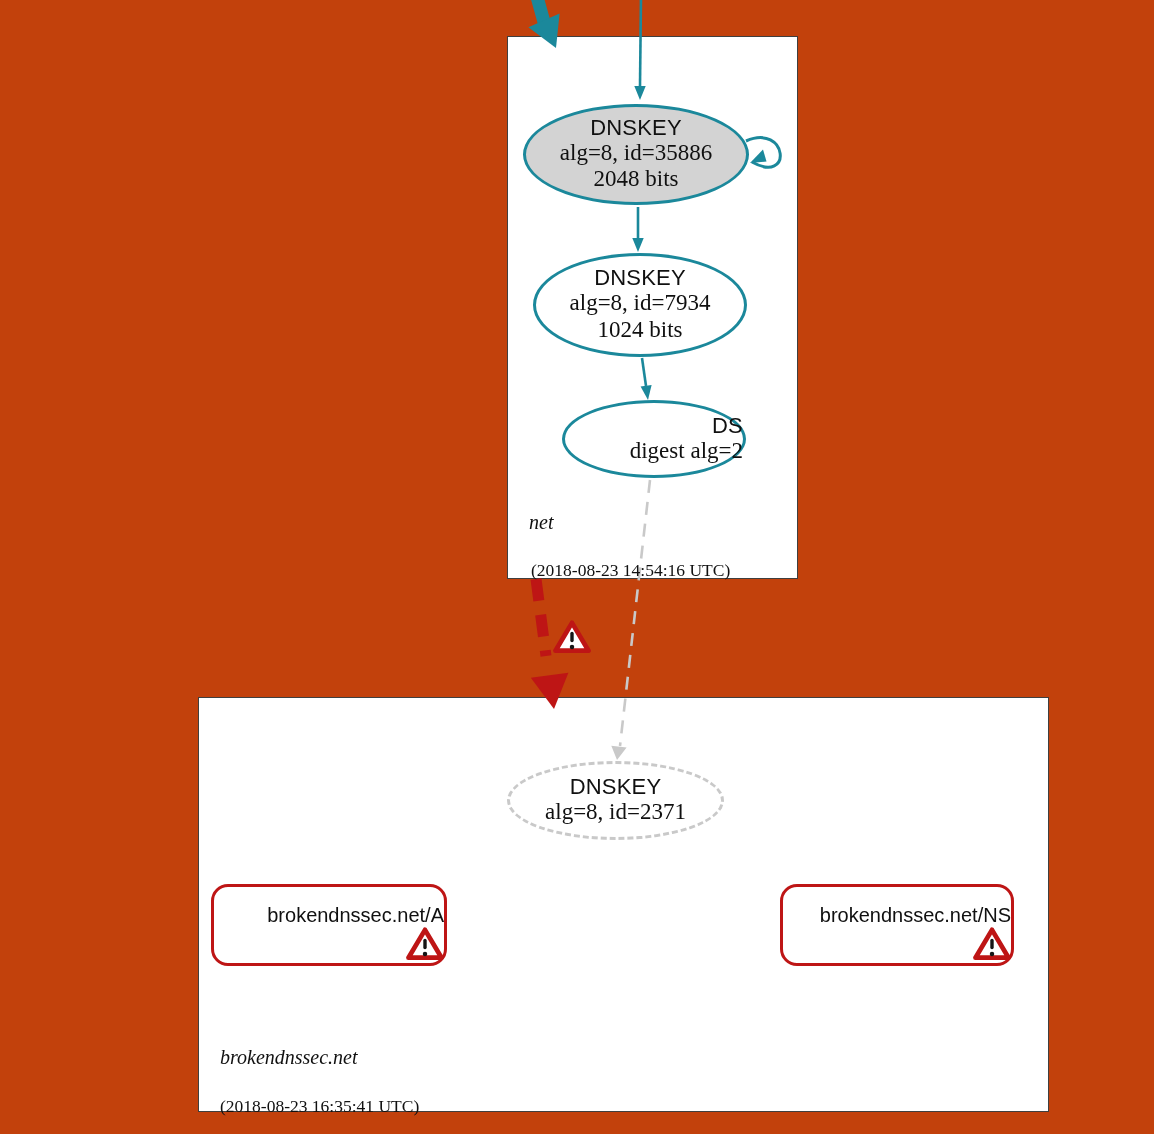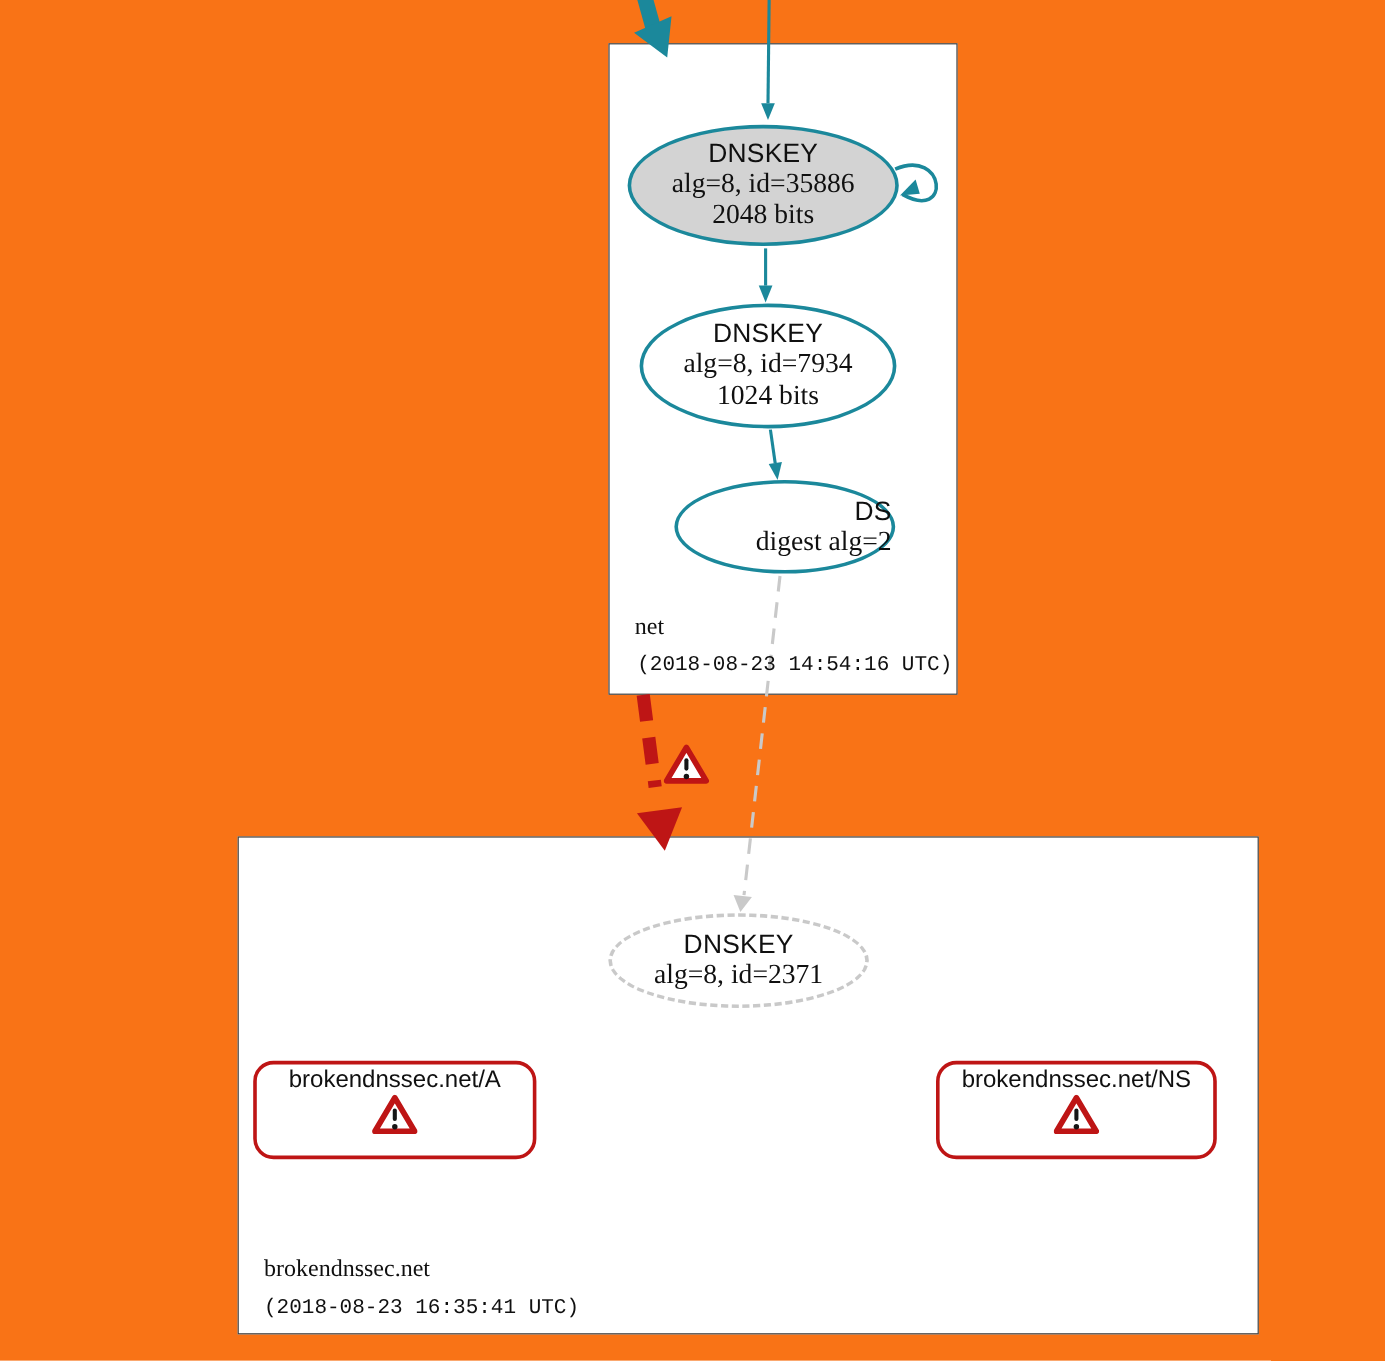--- a/index.html
+++ b/index.html
@@ -1,27 +1,27 @@
 <!DOCTYPE html>
 <html style="--secure: #1b889b; --error: #be1515; --insecure: #c9c9c9; --ksk_fill: #d3d3d3;"><head>
 <meta charset="utf-8">
 <style>
   html,body{margin:0;padding:0;background:#ffffff;}
   #page{
     position:relative;width:1154px;height:1134px;overflow:hidden;
-    background:#f97316;font-family:"Liberation Sans",sans-serif;color:#101010;
+    background:#c2410c;font-family:"Liberation Sans",sans-serif;color:#101010;
   }
   
   .zone{position:absolute;border:1.5px solid #3f3f3f;background:#ffffff;z-index:1;box-sizing:border-box;}
   #zone-net{left:507px;top:36px;width:291px;height:543px;}
   #zone-child{left:198px;top:697px;width:851px;height:415px;}
 
   
-  .zname{position:absolute;z-index:4;font-family:"Liberation Serif",serif;font-size:20px;}
-  .zts{position:absolute;z-index:4;font-family:Liberation Mono, monospace;font-size:17.5px;}
+  .zname{position:absolute;z-index:4;font-family:"Liberation Serif",serif;font-size:20px;font-style:italic;}
+  .zts{position:absolute;z-index:4;font-family:Liberation Serif, serif;font-size:17.5px;margin-top:16px;}
   #lbl-net{left:529px;top:511px;}
   #ts-net{left:531px;top:544px;}
   #lbl-child{left:220px;top:1046px;text-align:center;}
   #ts-child{left:220px;top:1080px;}
 
   
   .node{
     position:absolute;border-radius:50%;background:#ffffff;z-index:2;box-sizing:border-box;
     display:flex;flex-direction:column;align-items:center;justify-content:center;text-align:center;
   }
@@ -29,21 +29,21 @@
   .node .d{font-family:Liberation Serif, serif;font-size:23px;line-height:1.16;}
   #n-ksk{left:523px;top:104px;width:226px;height:101px;background:var(--ksk_fill);border:3px solid var(--secure);}
   #n-zsk{left:533px;top:253px;width:214px;height:104px;border:3px solid var(--secure);}
   #n-ds{left:562px;top:400px;width:184px;height:78px;border:3px solid var(--secure);align-items:flex-end;}
   #n-cdk{left:507px;top:761px;width:217px;height:79px;border:3px dashed var(--insecure);}
 
   
   .rrset{
     position:absolute;top:884px;height:82px;border:3px solid var(--error);border-radius:17px;
     background:#ffffff;z-index:2;box-sizing:border-box;
-    display:flex;flex-direction:column;align-items:center;justify-content:flex-start;padding-top:2px;
+    display:flex;flex-direction:column;align-items:flex-end;justify-content:flex-start;padding-top:17px;
   }
   .rrset .lbl{font-size:20px;white-space:nowrap;}
   #rr-a{left:211px;width:236px;}
   #rr-soa{left:482px;width:266px;}
   #rr-ns{left:780px;width:234px;}
 
   
   #edges{position:absolute;left:0;top:0;z-index:3;pointer-events:none;}
   .s-secure{stroke:var(--secure);}
   .f-secure{fill:var(--secure);}

